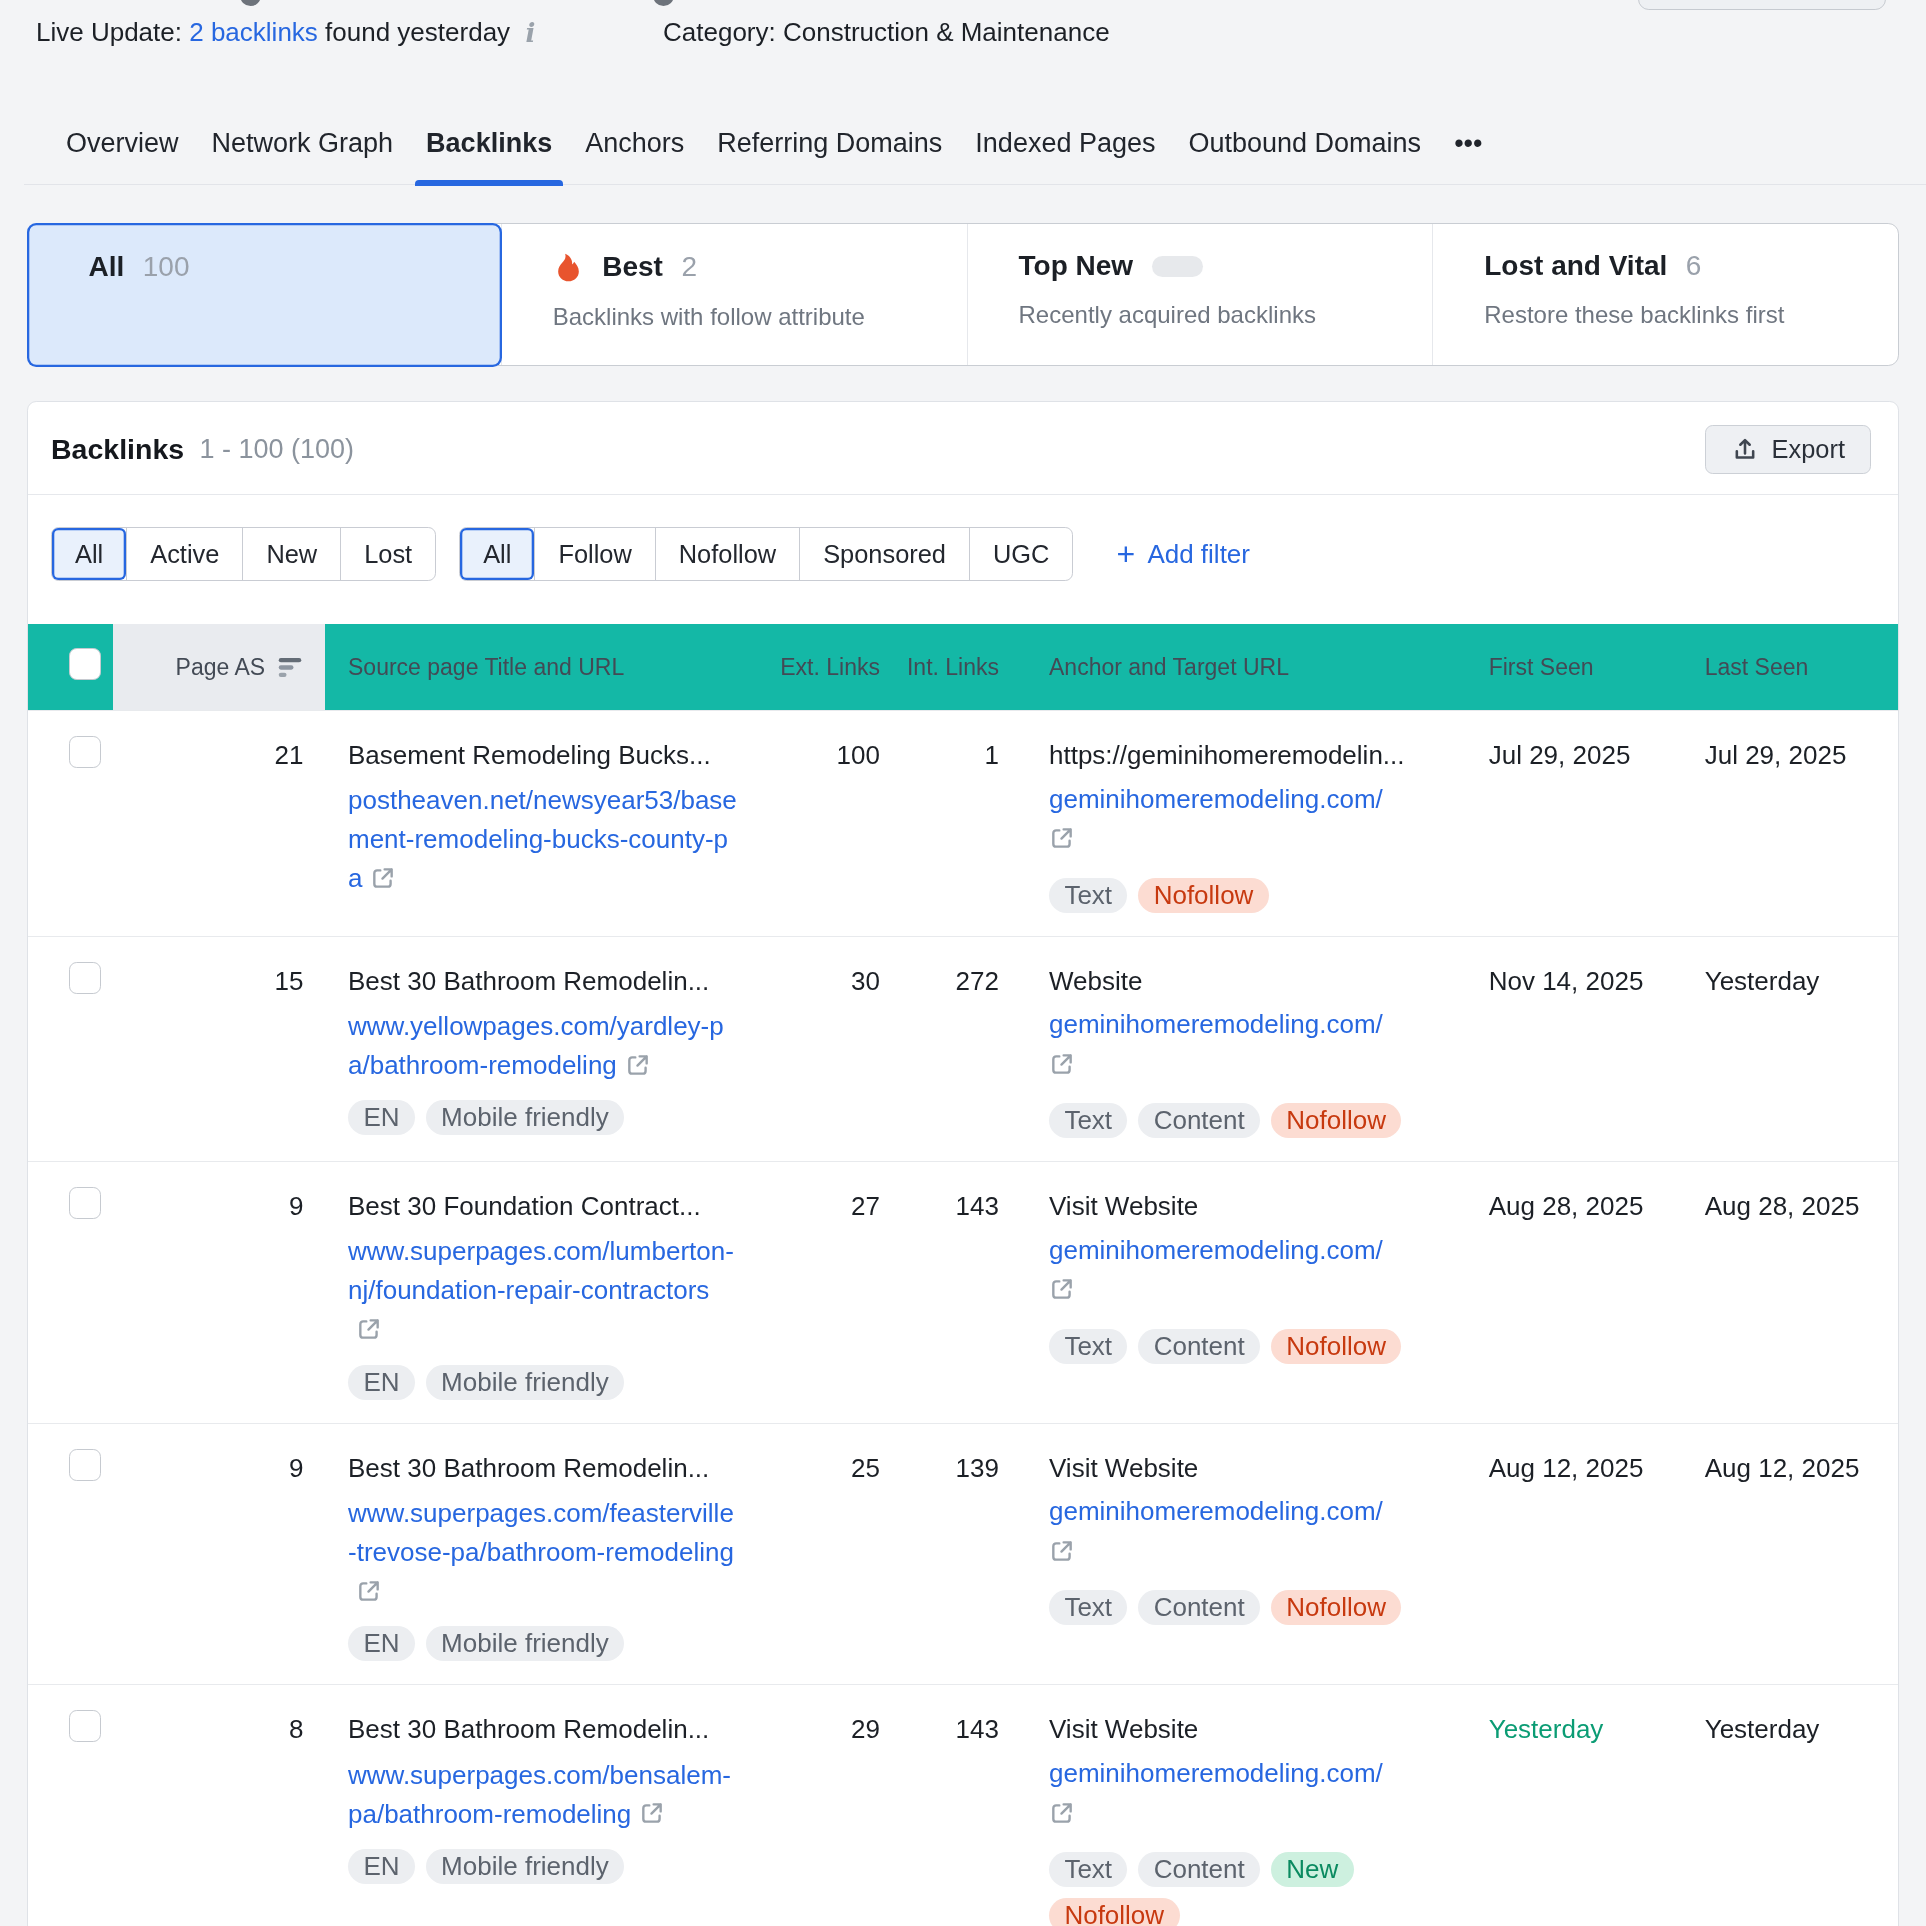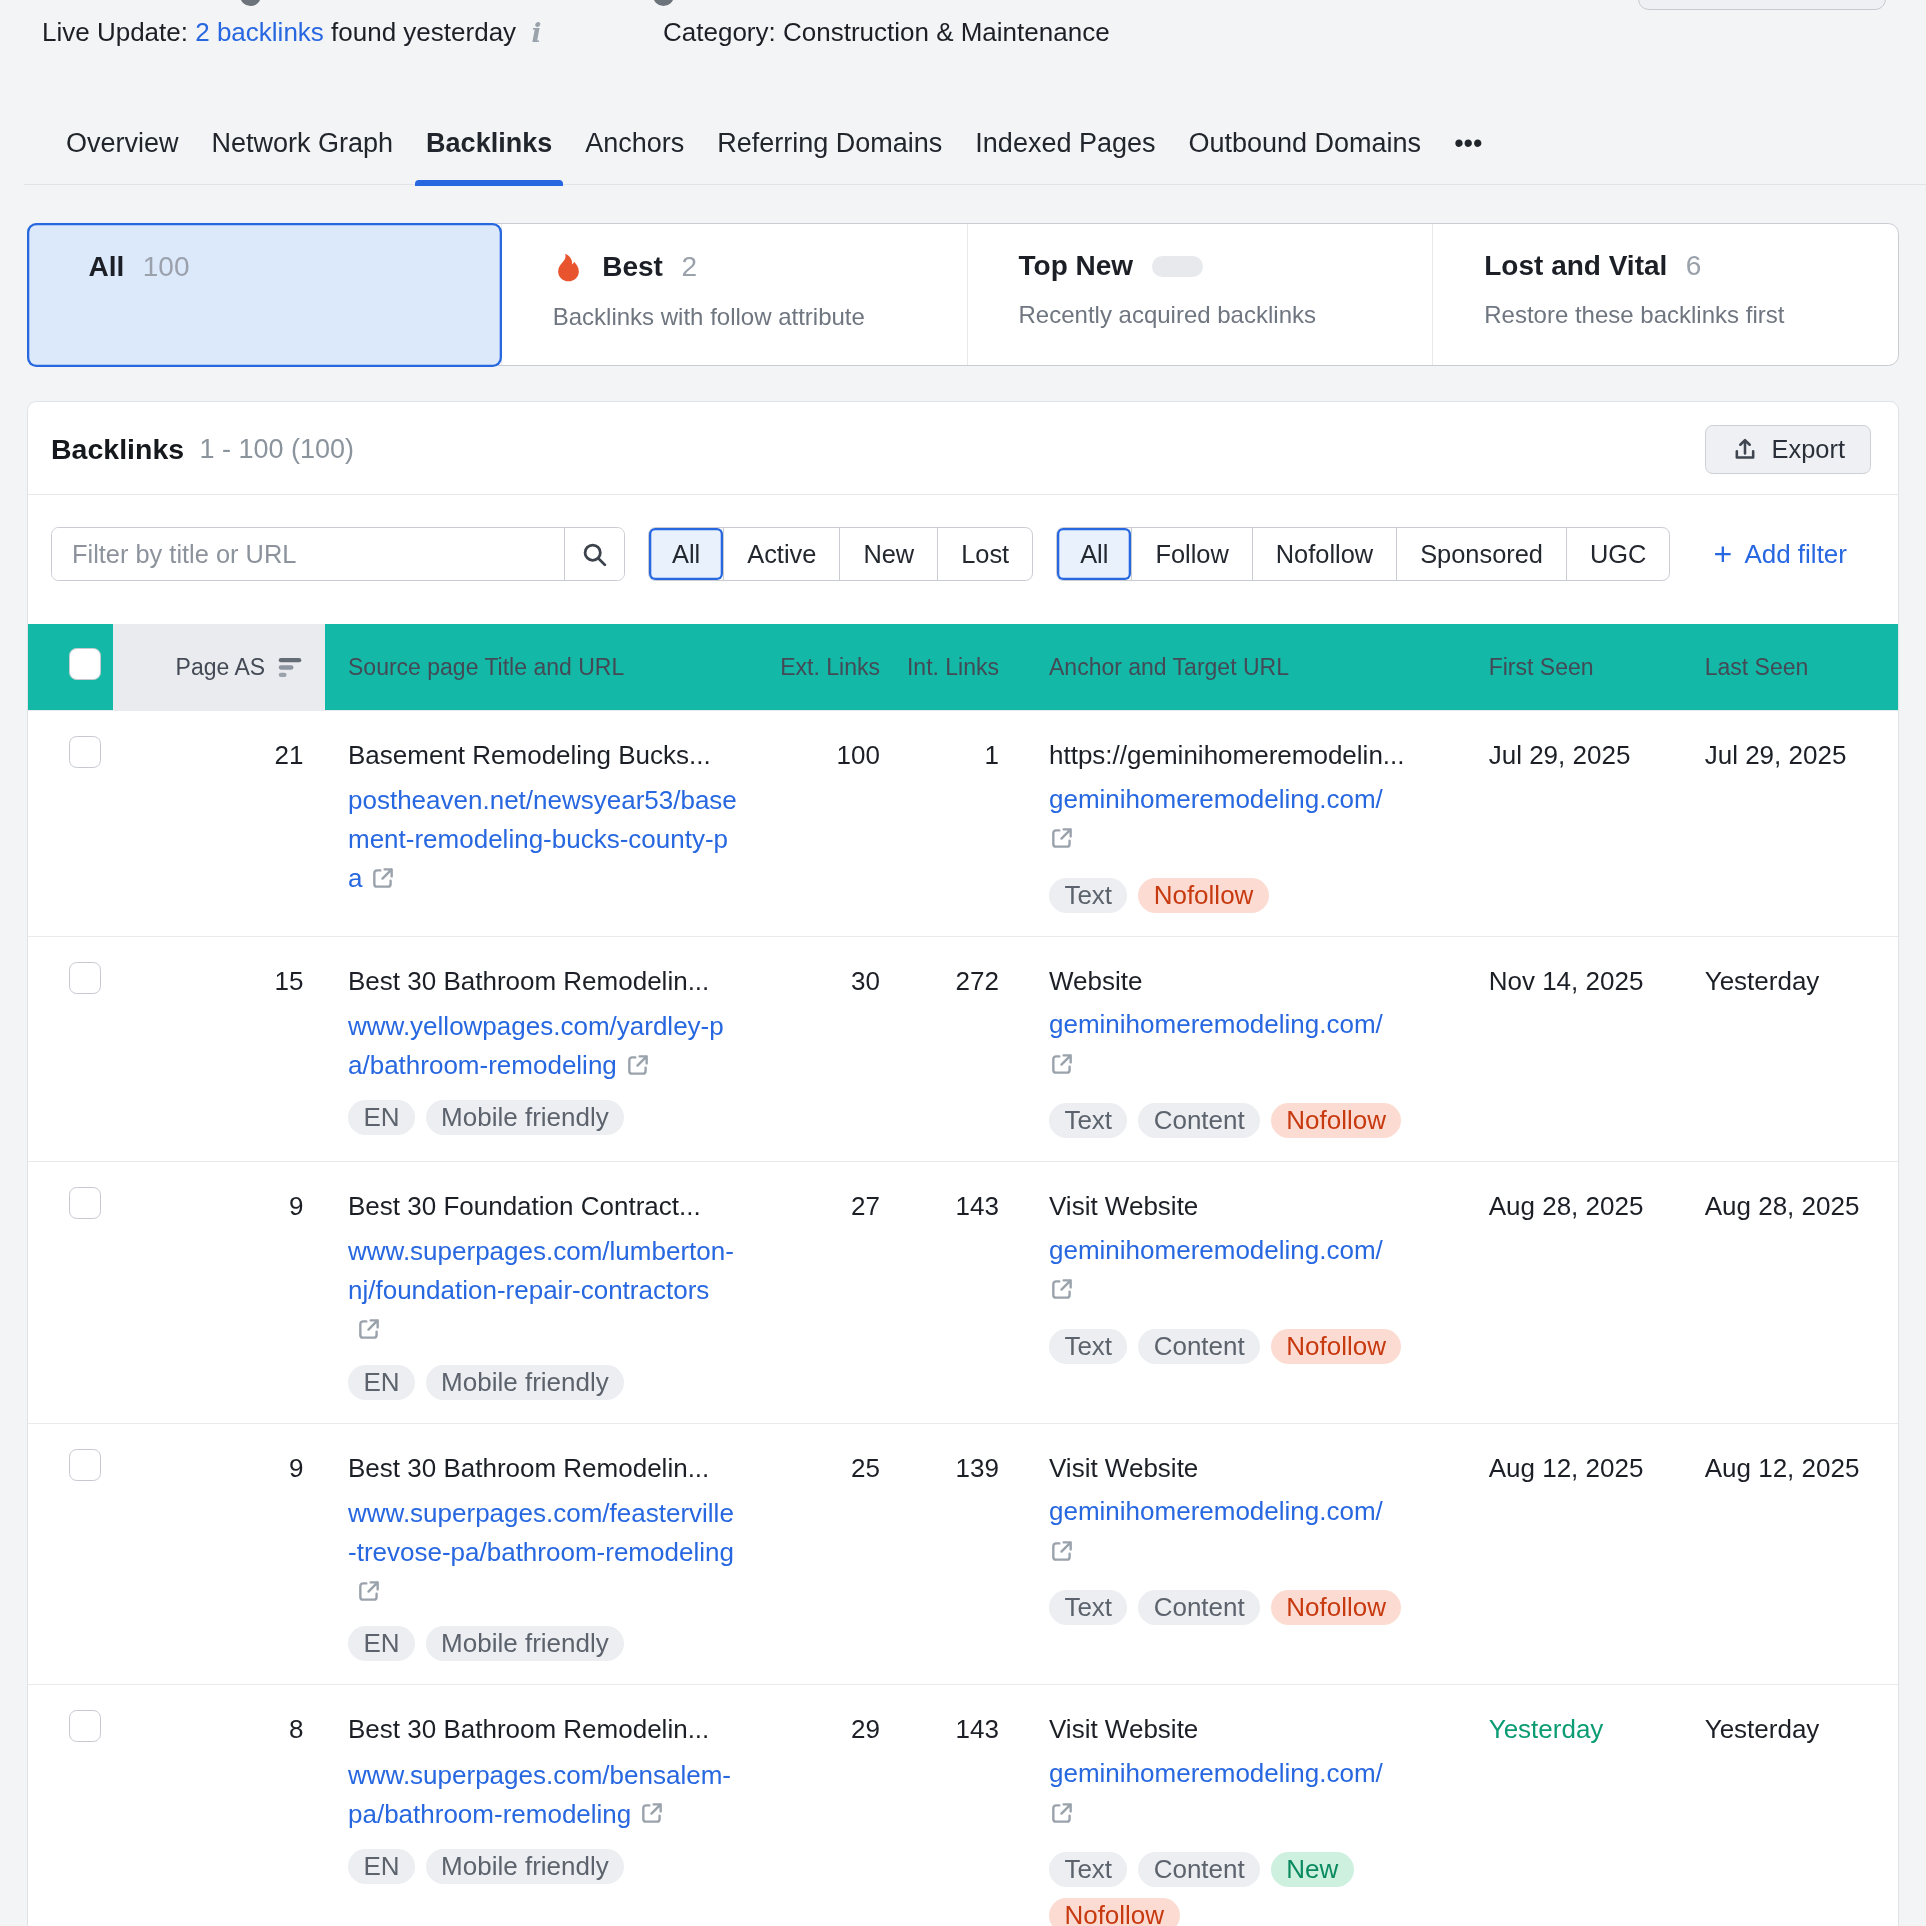--- a/index.html
+++ b/index.html
@@ -3,21 +3,21 @@
 <meta charset="utf-8">
 <style>
   html,body{margin:0;padding:0;width:1926px;height:1926px;overflow:hidden;
     background:#f3f4f6;font-family:"Liberation Sans","DejaVu Sans",sans-serif;color:#1c2026;}
   .page{position:relative;width:1926px;height:1926px;}
   
   .cut-circle{position:absolute;top:-15.4px;width:21px;height:21px;border-radius:50%;background:#6d737b;}
   .cut-button{position:absolute;top:-21.6px;right:40px;width:248px;height:32px;background:#eef0f3;
     border:1.5px solid #c6cad0;border-radius:10.8px;box-sizing:border-box;}
   
-  .info-row{position:absolute;top:17px;left:42px;display:flex;align-items:center;font-size:26px;}
+  .info-row{position:absolute;top:17px;left:36px;display:flex;align-items:center;font-size:26px;}
   .info-row a{color:#2767e0;text-decoration:none;}
   .info-row .gap{white-space:pre;}
   .info-ic{display:inline-block;margin-left:15.4px;color:#9aa2ab;font-family:"DejaVu Serif",serif;
     font-style:italic;font-weight:bold;font-size:26px;line-height:26px;}
   .category{position:absolute;top:17px;left:663px;font-size:26px;}
   
   .tabs-wrap{position:absolute;top:119px;left:0;right:0;border-bottom:1.5px solid #e2e4e9;
     padding:0 42px;display:flex;gap:33px;margin-left:24px;}
   .tab{position:relative;font-size:27px;color:#21252c;padding:9.2px 0 25px;cursor:pointer;background:none;border:none;font-family:inherit;}
   .tab.active{font-weight:600;}
@@ -176,29 +176,20 @@
       <button class="export-btn">
         <svg width="28" height="28" viewBox="0 0 24 24">
           <path d="M12 15V4M8 7.5 12 3.5l4 4" fill="none" stroke="#3f4650" stroke-width="2.2" stroke-linecap="round" stroke-linejoin="round"></path>
           <path d="M5 13v5.5h14V13" fill="none" stroke="#3f4650" stroke-width="2.2" stroke-linecap="round" stroke-linejoin="round"></path>
         </svg>
         <span>Export</span>
       </button>
     </div>
 
     <div class="filter-row">
-      <div class="searchbox">
-        <input type="text" placeholder="Filter by title or URL" style="">
-        <button class="search-btn">
-          <svg width="29" height="29" viewBox="0 0 24 24">
-            <circle cx="10.5" cy="10.5" r="6.3" fill="none" stroke="#3c434c" stroke-width="2.3"></circle>
-            <path d="M15.3 15.3 20.6 20.6" stroke="#3c434c" stroke-width="2.3" stroke-linecap="round"></path>
-          </svg>
-        </button>
-      </div>
       <div class="seg" id="seg-status">
           <button class="seg-item selected">
             <span>All</span>
           </button>
           <button class="seg-item">
             <span>Active</span>
           </button>
           <button class="seg-item">
             <span>New</span>
           </button>

